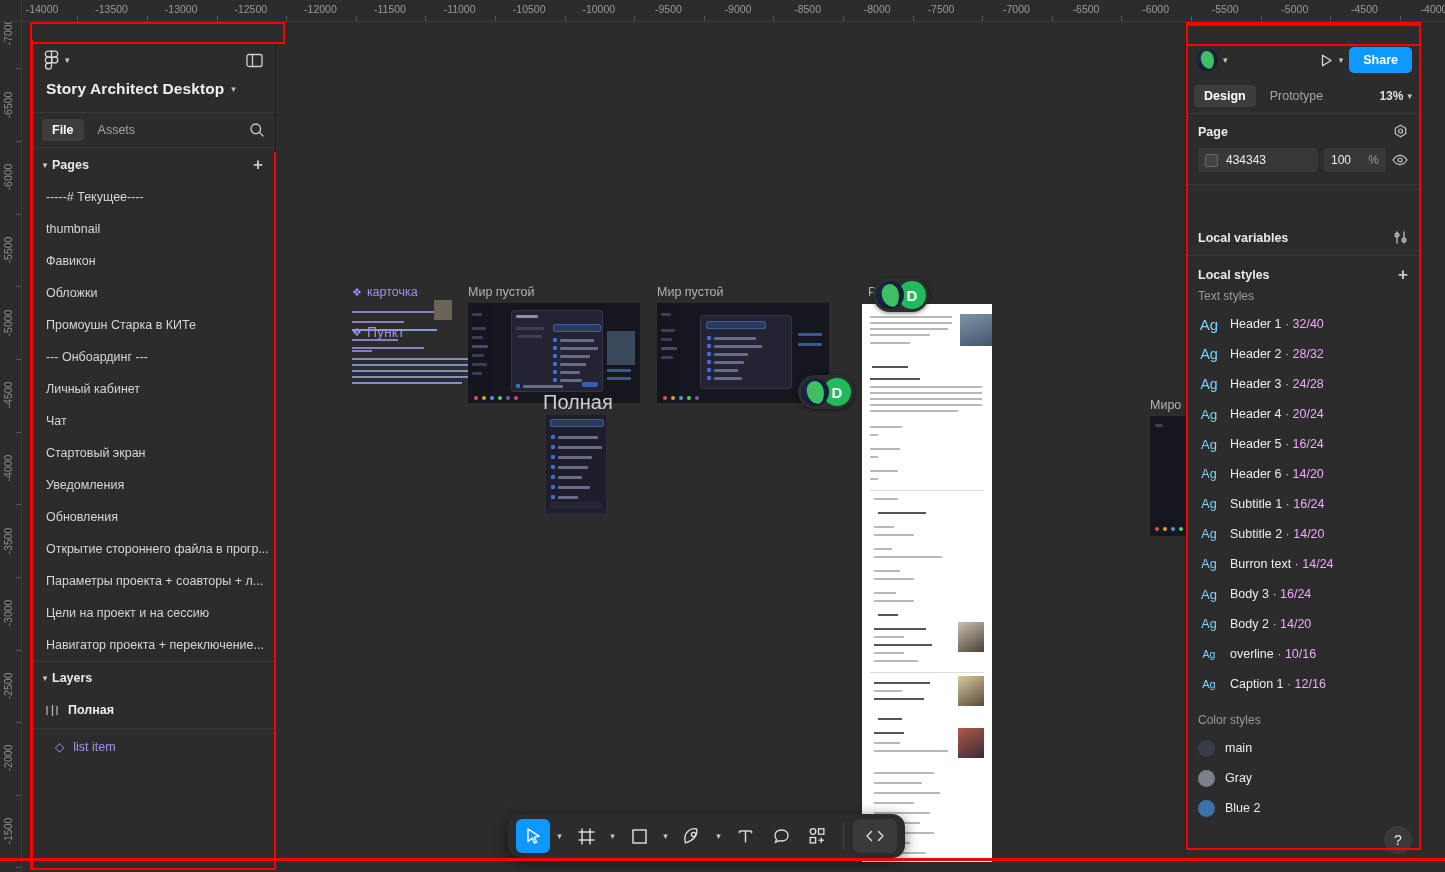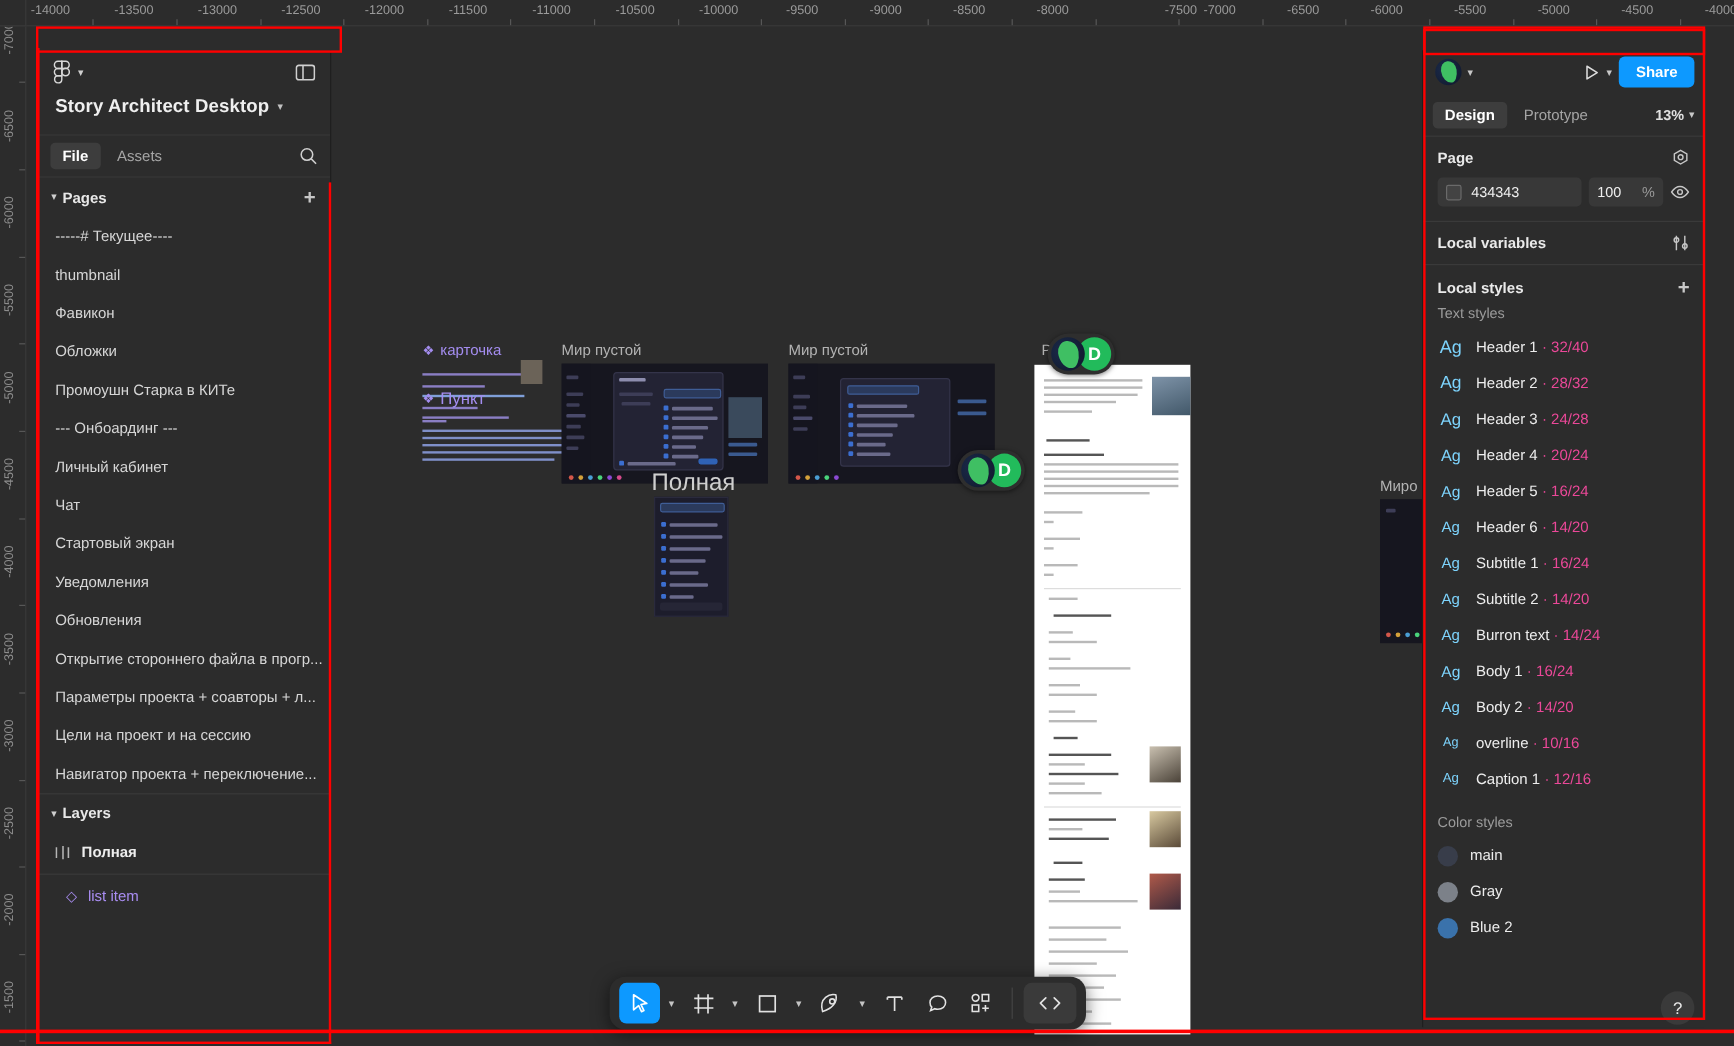--- a/index.html
+++ b/index.html
@@ -188,21 +188,21 @@
   .opacity-field .pct { color:#9a9a9a; margin-left:auto; }
   .eye-btn { color:#c9c9c9; cursor:pointer; display:flex;}
 
   .styles-scroll { flex:1; overflow:hidden; }
   .sub-label { font-size:12px; color:#9b9b9b; padding:4px 12px 6px 12px; }
   .style-row {
     display:flex; align-items:center; gap:10px; height:30px; padding:0 12px; cursor:pointer;
   }
   .ag { color:#7dd3fc; font-weight:400; width:22px; text-align:center; }
   .style-name { font-size:12.5px; color:#ededed; }
-  .style-name .meta { color:#ec4899; font-weight:400; }
+  .style-name .meta { color:#f0abfc; font-weight:400; }
   .color-dot { width:17px; height:17px; border-radius:50%; flex:0 0 auto; }
 
   
   .toolbar {
     position:absolute; left:508px; bottom:14px; height:44px;
     background:#2c2c2c; border-radius:13px; display:flex; align-items:center;
     padding:0 8px; gap:2px; box-shadow:0 3px 14px rgba(0,0,0,.55); z-index:35;
   }
   .tool {
     width:34px; height:34px; display:flex; align-items:center; justify-content:center;
@@ -467,21 +467,21 @@
       <div class="tick-label" style="left: 598.802px;">-10000</div>
       <div class="tick" style="left: 634.132px;"></div>
       <div class="tick-label" style="left: 668.402px;">-9500</div>
       <div class="tick" style="left: 703.732px;"></div>
       <div class="tick-label" style="left: 738.002px;">-9000</div>
       <div class="tick" style="left: 773.333px;"></div>
       <div class="tick-label" style="left: 807.603px;">-8500</div>
       <div class="tick" style="left: 842.933px;"></div>
       <div class="tick-label" style="left: 877.203px;">-8000</div>
       <div class="tick" style="left: 912.533px;"></div>
-      <div class="tick-label" style="left: 984px; text-align: center;">-7500</div>
+      <div class="tick-label" style="left: 941px; text-align: center;">-7500</div>
       <div class="tick" style="left: 982.133px;"></div>
       <div class="tick-label" style="left: 1016.4px;">-7000</div>
       <div class="tick" style="left: 1051.73px;"></div>
       <div class="tick-label" style="left: 1086px;">-6500</div>
       <div class="tick" style="left: 1121.33px;"></div>
       <div class="tick-label" style="left: 1155.6px;">-6000</div>
       <div class="tick" style="left: 1190.93px;"></div>
       <div class="tick-label" style="left: 1225.2px;">-5500</div>
       <div class="tick" style="left: 1260.53px;"></div>
       <div class="tick-label" style="left: 1294.8px;">-5000</div>
@@ -650,21 +650,21 @@
         <span class="eye-btn">
           <svg width="16" height="14" viewBox="0 0 16 14">
             <path d="M1 7c2.2-3.2 4.5-4.6 7-4.6S12.8 3.8 15 7c-2.2 3.2-4.5 4.6-7 4.6S3.2 10.2 1 7z" fill="none" stroke="#c6c6c6" stroke-width="1.2"></path>
             <circle cx="8" cy="7" r="2" fill="none" stroke="#c6c6c6" stroke-width="1.2"></circle>
           </svg>
         </span>
       </div>
     </div>
 
     <div class="rp-section" style="padding-bottom:10px;">
-      <div class="rp-section-head" style="margin-bottom:0;">
+      <div class="rp-section-head" style="margin-bottom:0;margin-top:35px;">
         <span>Local variables</span>
         <span class="act">
           <svg width="15" height="15" viewBox="0 0 15 15">
             <line x1="4" y1="1.5" x2="4" y2="13.5" stroke="#c6c6c6" stroke-width="1.2"></line>
             <line x1="11" y1="1.5" x2="11" y2="13.5" stroke="#c6c6c6" stroke-width="1.2"></line>
             <circle cx="4" cy="5" r="1.9" fill="none" stroke="#c6c6c6" stroke-width="1.2"></circle>
             <circle cx="11" cy="10" r="1.9" fill="none" stroke="#c6c6c6" stroke-width="1.2"></circle>
           </svg>
         </span>
       </div>
@@ -711,21 +711,21 @@
           <div class="style-row">
             <span class="ag" style="font-size: 12.5px;">Ag</span>
             <span class="style-name"><span>Subtitle 2</span><span class="meta"> · 14/20</span></span>
           </div>
           <div class="style-row">
             <span class="ag" style="font-size: 12.5px;">Ag</span>
             <span class="style-name"><span>Burron text</span><span class="meta"> · 14/24</span></span>
           </div>
           <div class="style-row">
             <span class="ag" style="font-size: 13px;">Ag</span>
-            <span class="style-name"><span>Body 1</span><span class="meta"> · 16/24</span></span>
+            <span class="style-name"><span>Body 3</span><span class="meta"> · 16/24</span></span>
           </div>
           <div class="style-row">
             <span class="ag" style="font-size: 12.5px;">Ag</span>
             <span class="style-name"><span>Body 2</span><span class="meta"> · 14/20</span></span>
           </div>
           <div class="style-row">
             <span class="ag" style="font-size: 10.5px;">Ag</span>
             <span class="style-name"><span>overline</span><span class="meta"> · 10/16</span></span>
           </div>
           <div class="style-row">

